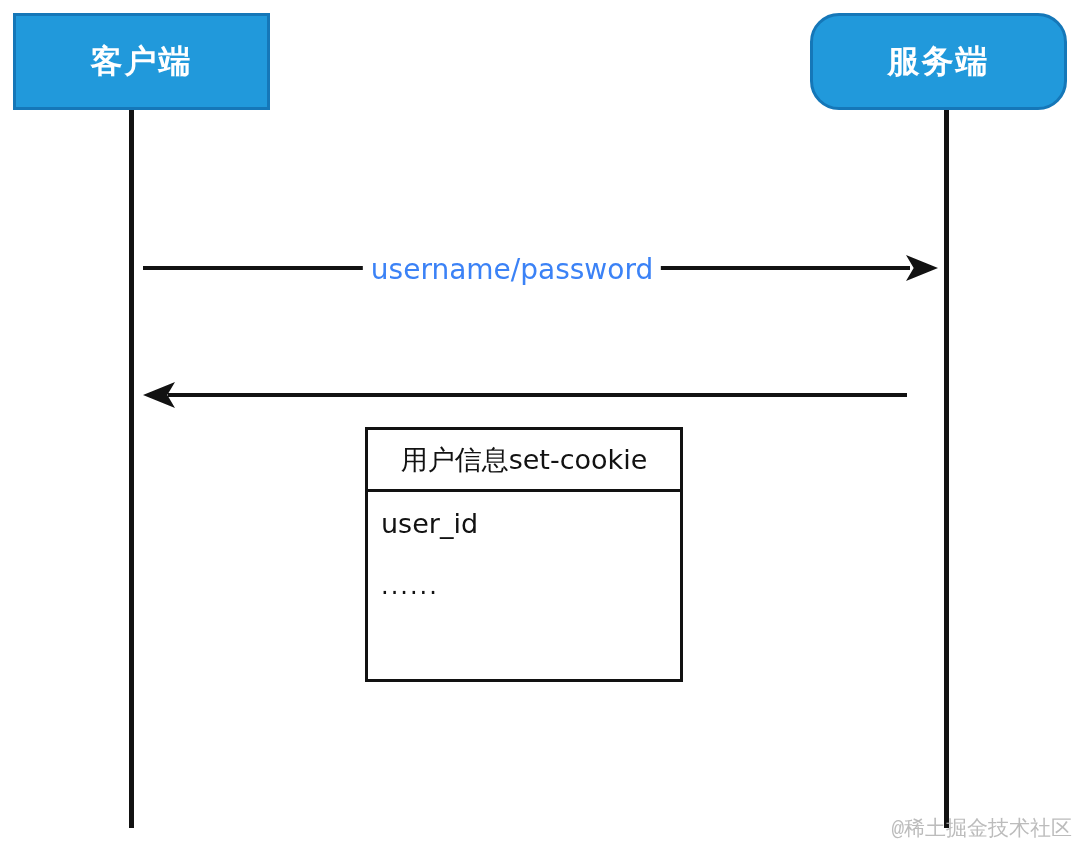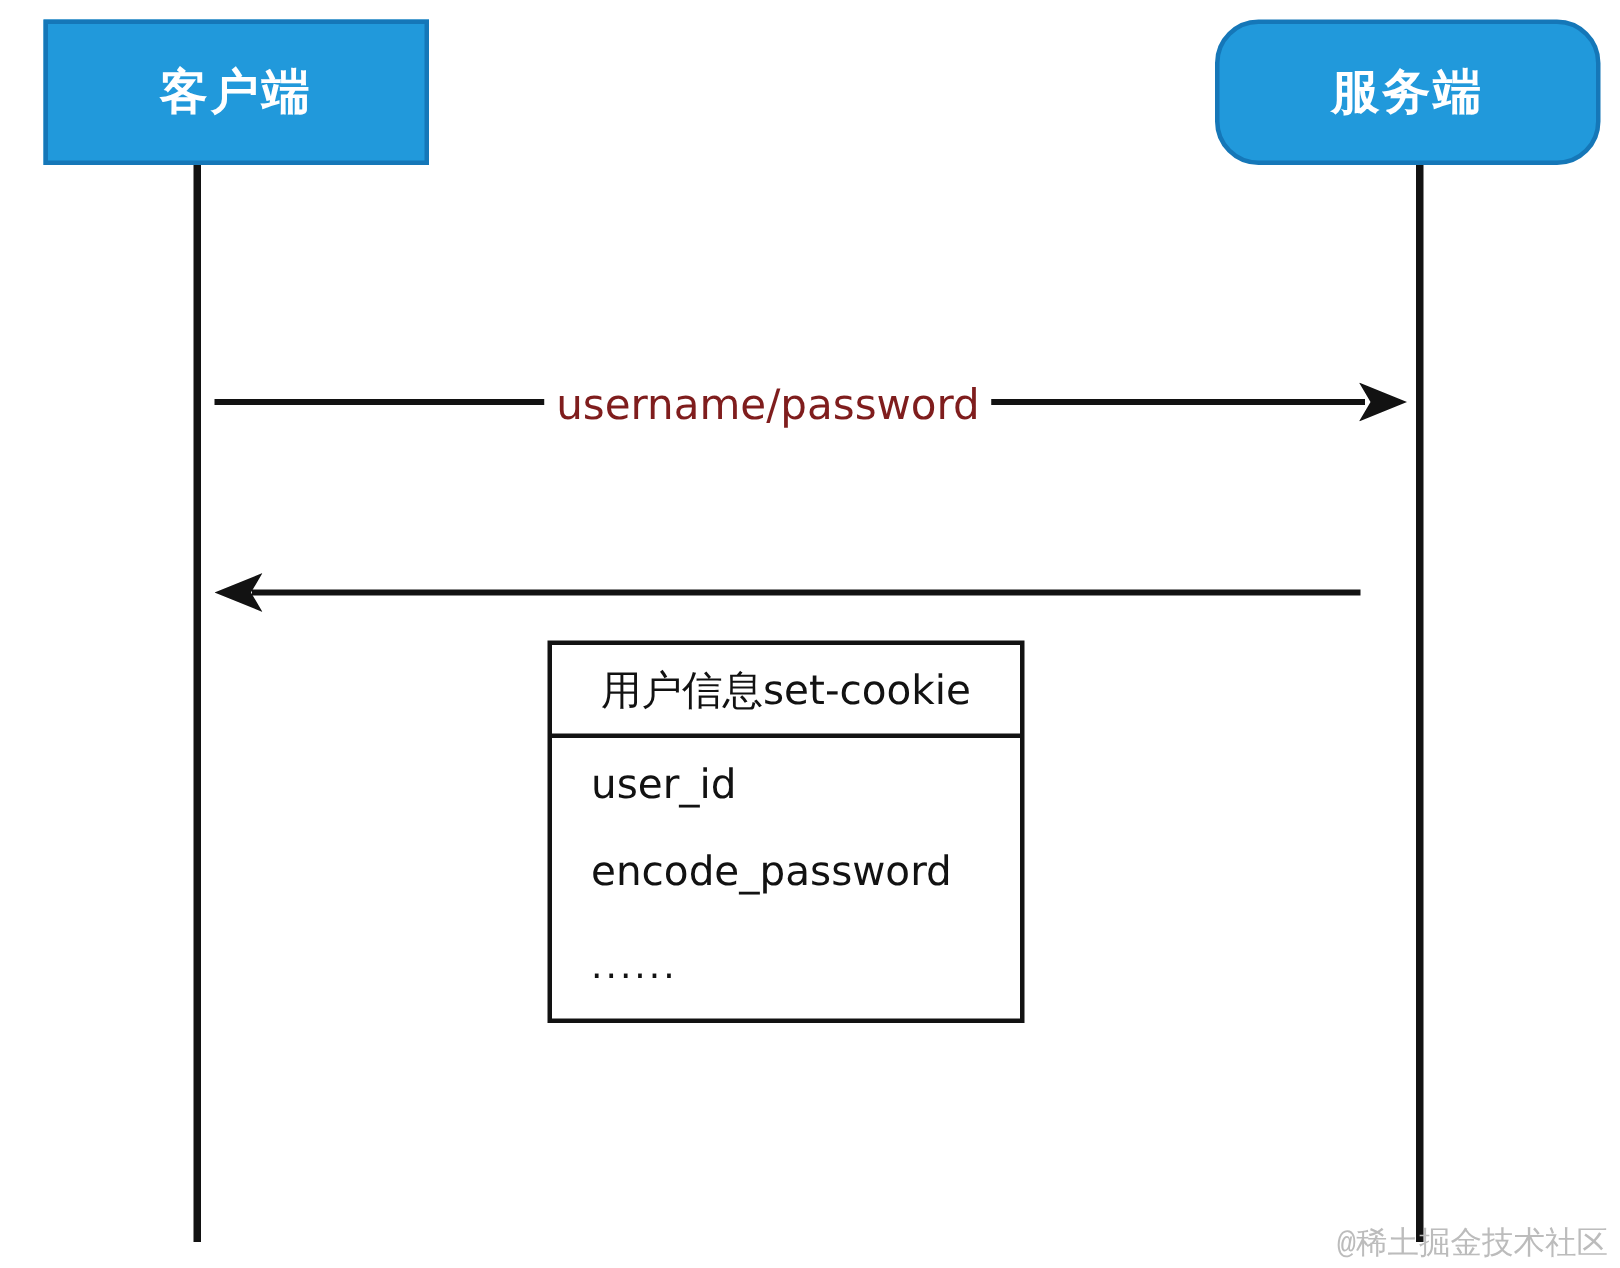--- a/index.html
+++ b/index.html
@@ -15,39 +15,39 @@
   
   .actor {
     position: absolute; top: 13px; width: 257px; height: 97px;
     background: var(--actor_fill, #2199db);
     border: 3px solid var(--actor_border, #1577b8);
     display: flex; align-items: center; justify-content: center;
   }
   .actor-label {
     color: #ffffff; font-size: 32px; font-weight: bold; letter-spacing: 2px;
   }
-  .actor.client { left: 13px; margin-left: 16px; }
+  .actor.client { left: 13px; }
   .actor.server { left: 810px; border-radius: 29px; }
   
   .lifeline {
     position: absolute; top: 110px; width: 5px; height: 718px;
     background: var(--line, #121212);
   }
   .lifeline.client { left: 129px; }
   .lifeline.server { left: 944px; }
   
   .msg-line {
     position: absolute; height: 4px; background: var(--line, #121212);
   }
   .msg1-line { left: 143px; top: 266px; width: 767px; }
   .msg2-line { left: 168px; top: 393px; width: 739px; }
   .msg-label {
     position: absolute; transform: translateX(-50%);
     background: #ffffff; padding: 0 8px;
-    font-size: 28px; color: #7f1d1d; white-space: nowrap;
+    font-size: 28px; color: #3b82f6; white-space: nowrap;
     line-height: 34px;
   }
   .msg1-label { left: 512px; top: 253px; }
   .msg2-label { left: 530px; top: 379px; }
   
   .arrowhead {
     position: absolute; width: 32px; height: 26px;
     background: var(--line, #121212);
   }
   .arrowhead.right {
@@ -61,21 +61,21 @@
   
   .cookie-box {
     position: absolute; left: 365px; top: 427px; width: 318px; height: 255px;
     border: 3px solid var(--line, #121212); background: #ffffff;
   }
   .cookie-box-header {
     height: 62px; border-bottom: 3px solid var(--line, #121212);
     display: flex; align-items: center; justify-content: center;
     font-size: 27px; color: #121212;
   }
-  .cookie-box-body { padding: 15px 0 0 26px; }
+  .cookie-box-body { padding: 15px 0 0 13px; }
   .cookie-row {
     font-size: 27px; color: #121212; line-height: 34px; white-space: nowrap;
   }
   .cookie-row + .cookie-row { margin-top: 24px; }
   .cookie-row.dots { margin-top: 28px; font-size: 24px; letter-spacing: 2px; }
   
   .watermark {
     position: absolute; right: 8px; bottom: 3px;
     font-family: Liberation Mono, monospace;
     font-size: 21px; color: var(--watermark, #bcbcbc); white-space: nowrap;
@@ -100,20 +100,19 @@
   <div class="arrowhead right"></div>
   <span class="msg-label msg1-label">username/password</span>
 
   <div class="msg-line msg2-line"></div>
   <div class="arrowhead left"></div>
 
   <div class="cookie-box">
     <div class="cookie-box-header">用户信息set-cookie</div>
     <div class="cookie-box-body">
       <div class="cookie-row">user_id</div>
-      <div class="cookie-row">encode_password</div>
       <div class="cookie-row dots">......</div>
     </div>
   </div>
 
   <div class="watermark">@稀土掘金技术社区</div>
 
 </div>
 
 </body></html>

